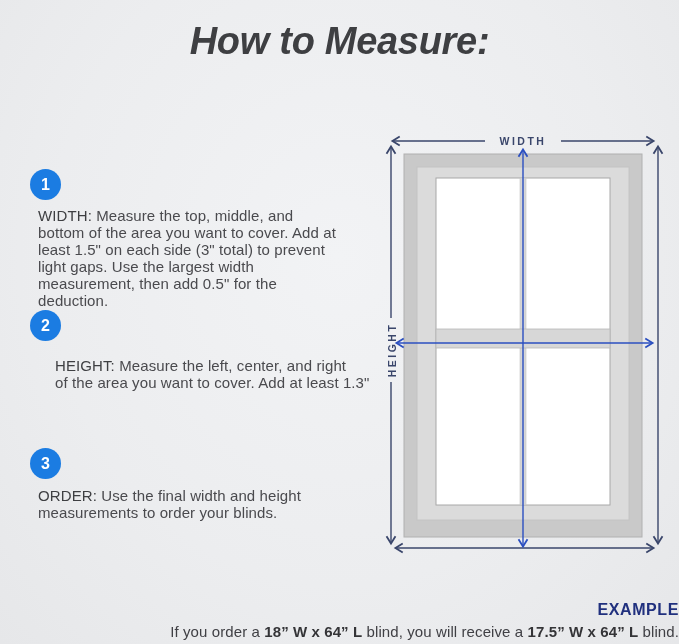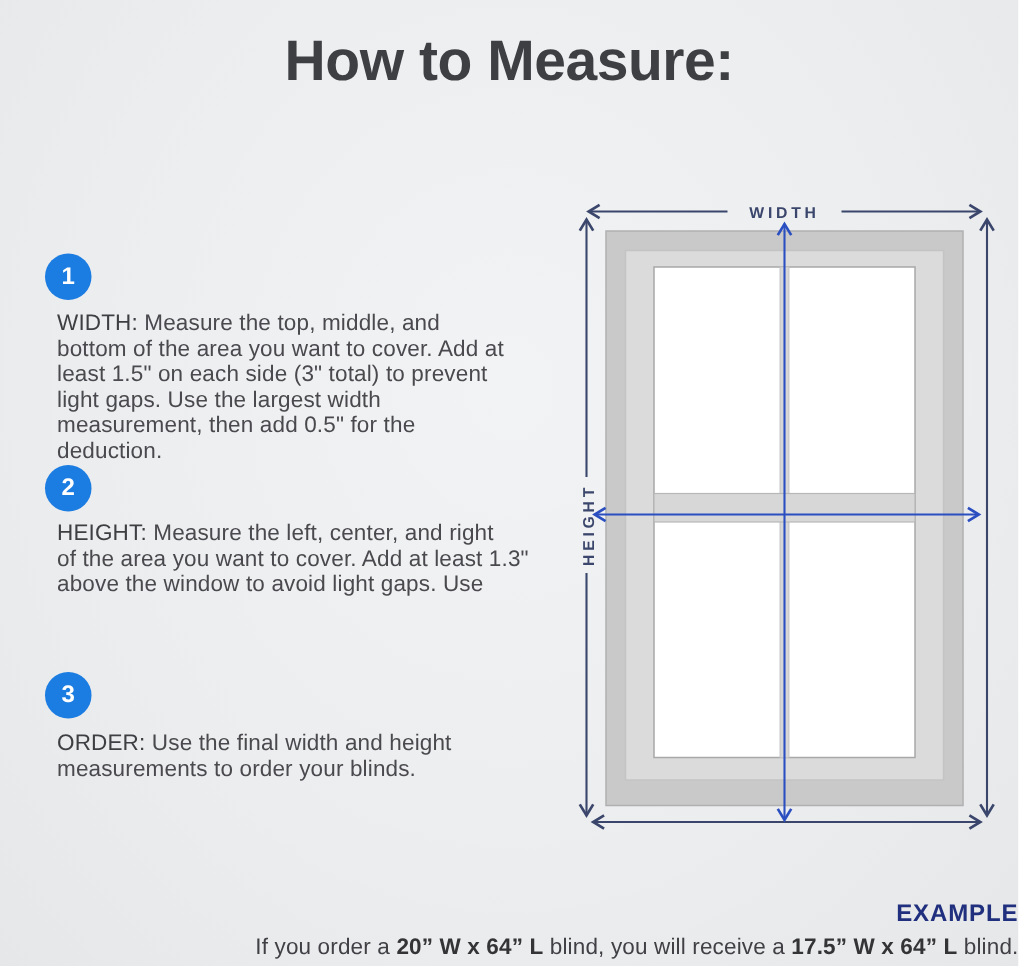--- a/index.html
+++ b/index.html
@@ -2,21 +2,21 @@
 <html style="--accent_blue_dark: #1a43b8; --accent_blue_light: #2d6fe3; --step_circle: #1b7ce2; --arrow_navy: #3a466b; --arrow_blue: #2b4fc0; --heading_navy: #20307e; --text_dark: #3e3f42; --text_body: #4a4a4e; --window_casing: #c9c9c9; --window_jamb: #dbdbdb; --window_rail: #d7d7d7; --glass_white: #ffffff;"><head>
 <meta charset="utf-8">
 <style>
   * { margin:0; padding:0; box-sizing:border-box; }
   html,body { width:679px; height:644px; }
   .canvas {
     position:relative; width:679px; height:644px; overflow:hidden;
     font-family:"Liberation Sans", sans-serif;
     background: radial-gradient(ellipse at 50% 40%, #f2f3f5 0%, #ecedef 60%, #e6e7e9 100%);
   }
-  .title { position:absolute; top:20px; left:0; right:0; text-align:center; }
+  .title { position:absolute; top:20px; left:0; right:0; text-align:center;font-style:italic; }
   .title-line1 { font-size:38px; font-weight:700; color:var(--text_dark,#3e3f42); line-height:1.12; letter-spacing:-0.3px; }
   .title-line2 { margin-top:1px; }
   .title-accent {
     font-size:47px; font-weight:800; letter-spacing:-0.5px;
     background:linear-gradient(90deg, var(--accent_blue_dark,#1a43b8), var(--accent_blue_light,#2d6fe3));
     -webkit-background-clip:text; background-clip:text; color:transparent;
   }
   .title-suffix { font-size:33px; font-weight:600; color:var(--text_dark,#3e3f42); margin-left:11px; }
 
   .step-circle {
@@ -29,21 +29,21 @@
   .circle-2 { left:30px; top:310px; }
   .circle-3 { left:30px; top:448px; }
 
   .step-text {
     position:absolute; left:38px; width:360px;
     font-size:15px; line-height:17px; color:var(--text_body,#4a4a4e);
     letter-spacing:0.1px; white-space:nowrap;
   }
   .step-text b { color:var(--text_dark,#38383b); font-weight:400; }
   .text-1 { top:207px; }
-  .text-2 { top:347px; }
+  .text-2 { top:357px;margin-left:17px; }
   .text-3 { top:487px; }
 
   .diagram { position:absolute; left:372px; top:126px; }
 
   .example { position:absolute; top:601px; left:0; right:0; text-align:right; }
   .example-heading { font-size:16px; font-weight:700; color:var(--heading_navy,#20307e); letter-spacing:0.6px; }
   .example-line { margin-top:4px; font-size:15px; color:#404045; letter-spacing:0.1px; }
   .example-line b { color:#343437; }
 </style>
 </head>
@@ -64,21 +64,21 @@
     <span>light gaps. Use the largest width</span><br>
     <span>measurement, then add 0.5" for the</span><br>
     <span>deduction.</span>
   </p>
 
   <div class="step-circle circle-2">2</div>
   <p class="step-text text-2">
     <b>HEIGHT:</b>
     <span>Measure the left, center, and right</span><br>
     <span>of the area you want to cover. Add at least 1.3"</span><br>
-    <span>above the window to avoid light gaps. Use</span><br>
+    <br>
   </p>
 
   <div class="step-circle circle-3">3</div>
   <p class="step-text text-3">
     <b>ORDER:</b>
     <span>Use the final width and height</span><br>
     <span>measurements to order your blinds.</span>
   </p>
 
   <svg class="diagram" width="300" height="440" viewBox="0 0 300 440">
@@ -108,17 +108,17 @@
     <line x1="286" y1="21" x2="286" y2="417" stroke="#3A466B" stroke-width="1.4" marker-start="url(#mN)" marker-end="url(#mN)"></line>
     <line x1="24" y1="422" x2="281" y2="422" stroke="#3A466B" stroke-width="1.4" marker-start="url(#mN)" marker-end="url(#mN)"></line>
 
     <line x1="151" y1="24" x2="151" y2="420" stroke="#2B4FC0" stroke-width="1.4" marker-start="url(#mB)" marker-end="url(#mB)"></line>
     <line x1="25" y1="217" x2="280" y2="217" stroke="#2B4FC0" stroke-width="1.4" marker-start="url(#mB)" marker-end="url(#mB)"></line>
   </svg>
 
   <div class="example">
     <div class="example-heading">EXAMPLE</div>
     <div class="example-line">
-      <span>If you order a </span><b>20” W x 64” L</b><span> blind, you will receive a </span><b>17.5” W x 64” L</b><span> blind.</span>
+      <span>If you order a </span><b>18” W x 64” L</b><span> blind, you will receive a </span><b>17.5” W x 64” L</b><span> blind.</span>
     </div>
   </div>
 
 </div>
 
 </body></html>

